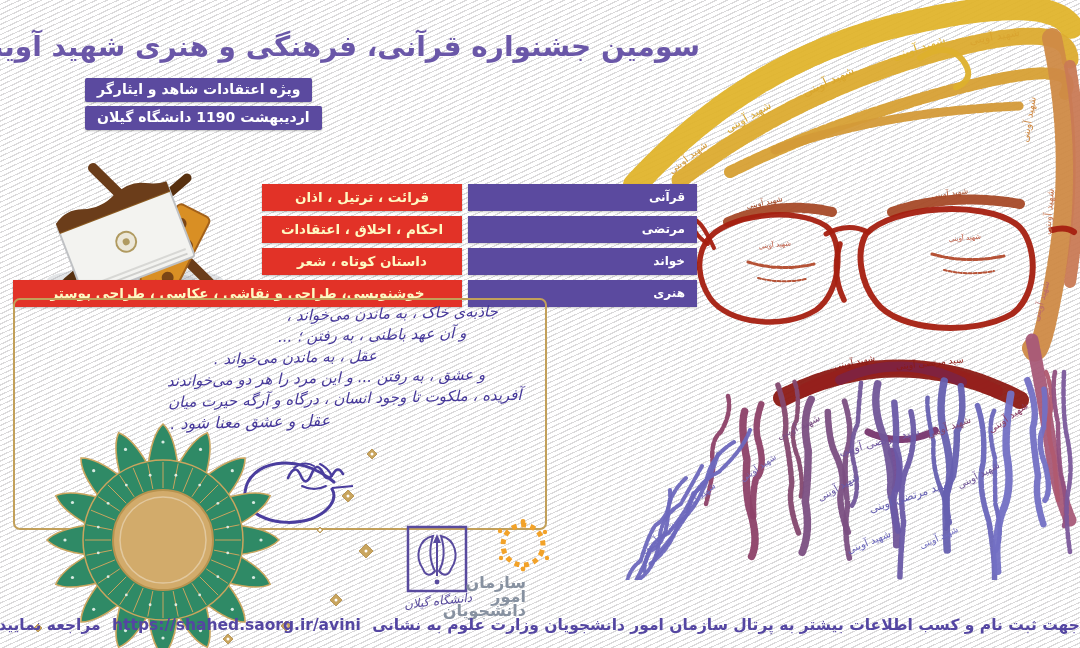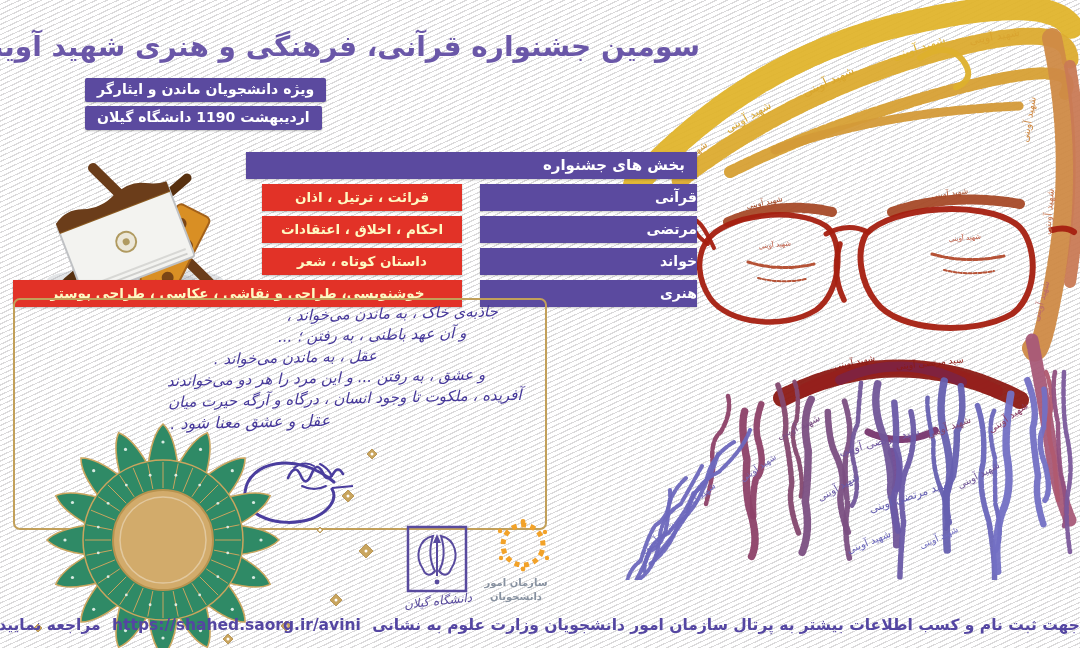--- a/index.html
+++ b/index.html
@@ -24,21 +24,21 @@
   .badge1{top:78px;} .badge2{top:106px;}
   
   .tbl{position:absolute;left:13px;top:152px;width:684px;height:156px;direction:rtl;}
   .thead{
     position:absolute;top:0;right:0;width:439px;height:27px;background:#5b4a9f;
     color:#fff;font-size:15px;font-weight:bold;line-height:26px;padding-right:12px;
     box-shadow:0 1px 2px rgba(0,0,0,.2);
   }
   .cat{
     position:absolute;right:0;width:217px;height:27px;background:#5b4a9f;color:#fff;
-    font-size:14px;font-weight:bold;line-height:26px;
+    font-size:12px;font-weight:bold;line-height:26px;padding-right:12px;
     box-shadow:0 1px 2px rgba(0,0,0,.2);
   }
   .items{
     position:absolute;right:235px;width:200px;height:27px;background:#e23227;color:#fef9c3;
     font-size:13.5px;font-weight:bold;line-height:26px;text-align:center;
     box-shadow:0 1px 2px rgba(0,0,0,.25);white-space:nowrap;
   }
   .r1{top:32px;} .r2{top:64px;} .r3{top:96px;} .r4{top:128px;}
   .items.r4{width:auto;left:0;}
   
@@ -56,22 +56,22 @@
   .hw .l3{margin-right:148px;}
   .hw .l4{margin-right:40px;}
   .hw .l5{margin-right:4px;}
   .hw .l6{margin-right:196px;font-size:16px;}
   
   .uni-label{
     position:absolute;left:398px;top:594px;width:80px;text-align:center;direction:rtl;
     color:#584a9e;font-size:12px;font-style:italic;transform:rotate(-6deg);white-space:nowrap;
   }
   .org-label{
-    position:absolute;left:470px;top:576px;width:92px;direction:rtl;text-align:center;
-    color:#8791a0;font-size:10px;font-weight:bold;line-height:14px;
+    position:absolute;left:434px;top:576px;width:92px;direction:rtl;text-align:right;
+    color:#8791a0;font-size:16px;font-weight:bold;line-height:14px;
   }
   
   .footer{
     position:absolute;left:0;right:0;top:616px;text-align:center;direction:rtl;
     color:#5446a2;font-size:15.5px;font-weight:bold;white-space:nowrap;
   }
   .footer .url{direction:ltr;unicode-bidi:embed;margin:0 6px;color:#5446a2;text-decoration:none;}
 </style>
 </head>
 <body>
@@ -153,21 +153,21 @@
     <text x="310" y="500" fill="#6660b2" font-size="11" text-anchor="middle" transform="rotate(-18 310 500)" font-family="&quot;DejaVu Sans&quot;,sans-serif">سید مرتضی آوینی</text>
     <text x="380" y="478" fill="#715699" font-size="10" text-anchor="middle" transform="rotate(-28 380 478)" font-family="&quot;DejaVu Sans&quot;,sans-serif">شهید آوینی</text>
     <text x="160" y="470" fill="#756ab4" font-size="9" text-anchor="middle" transform="rotate(-35 160 470)" font-family="&quot;DejaVu Sans&quot;,sans-serif">شهید آوینی</text>
     <text x="100" y="500" fill="#6d68bd" font-size="9" text-anchor="middle" transform="rotate(-40 100 500)" font-family="&quot;DejaVu Sans&quot;,sans-serif">شهید آوینی</text>
     <text x="60" y="540" fill="#6d68bd" font-size="9" text-anchor="middle" transform="rotate(-42 60 540)" font-family="&quot;DejaVu Sans&quot;,sans-serif">شهید آوینی</text>
     <text x="270" y="545" fill="#6a66bb" font-size="10" text-anchor="middle" transform="rotate(-22 270 545)" font-family="&quot;DejaVu Sans&quot;,sans-serif">شهید آوینی</text>
     <text x="340" y="540" fill="#6f6cc0" font-size="9" text-anchor="middle" transform="rotate(-25 340 540)" font-family="&quot;DejaVu Sans&quot;,sans-serif">شهید آوینی</text>
   </svg>
 
 <h1 class="title">سومین جشنواره قرآنی، فرهنگی و هنری شهید آوینی</h1>
-<div class="badge badge1">ویژه دانشجویان ماندن و ایثارگر</div>
+<div class="badge badge1">ویژه اعتقادات شاهد و ایثارگر</div>
 <div class="badge badge2">اردیبهشت 1190 دانشگاه گیلان</div>
 
 <svg class="abs" style="left:35px;top:140px;" width="205" height="160" viewBox="0 0 205 160">
   <ellipse cx="100" cy="140" rx="88" ry="13" fill="#9aa0aa" opacity="0.28"></ellipse>
   <ellipse cx="100" cy="140" rx="60" ry="9" fill="#8a8f9a" opacity="0.25"></ellipse>
   <path d="M 32 142 L 152 38" stroke="#57300f" stroke-width="9" stroke-linecap="round" fill="none"></path>
   <path d="M 58 28 L 178 146" stroke="#6b3d1a" stroke-width="10" stroke-linecap="round" fill="none"></path>
   <g transform="rotate(27 140 110)">
     <rect x="122" y="66" width="36" height="88" rx="5" fill="#d98f24" stroke="#a3611a" stroke-width="2"></rect>
     <circle cx="133" cy="84" r="6" fill="#7a4516"></circle>
@@ -181,21 +181,20 @@
     <rect x="30" y="58" width="118" height="11" fill="#8a5a20"></rect>
     <path d="M 30 58 q 14 -10 30 -4 q 18 6 34 -2 q 20 -8 34 0 q 12 6 20 6 l 0 10 l -118 0 Z" fill="#6b3d1a"></path>
     <line x1="36" y1="128" x2="142" y2="128" stroke="#d8d8d5" stroke-width="2"></line>
     <line x1="36" y1="133" x2="142" y2="133" stroke="#cfcfcc" stroke-width="2"></line>
     <circle cx="89" cy="100" r="10" fill="#ece7d8" stroke="#b09a60" stroke-width="2"></circle>
     <circle cx="89" cy="100" r="3.5" fill="#b09a60"></circle>
   </g>
 </svg>
 
 <div class="tbl">
-  <div class="thead">بخش های جشنواره</div>
   <div class="cat r1">قرآنی</div>
   <div class="items r1">قرائت ، ترتیل ، اذان</div>
   <div class="cat r2">مرتضی</div>
   <div class="items r2">احکام ، اخلاق ، اعتقادات</div>
   <div class="cat r3">خواند</div>
   <div class="items r3">داستان کوتاه ، شعر</div>
   <div class="cat r4">هنری</div>
   <div class="items r4">خوشنویسی، طراحی و نقاشی ، عکاسی ، طراحی پوستر</div>
 </div>
 

